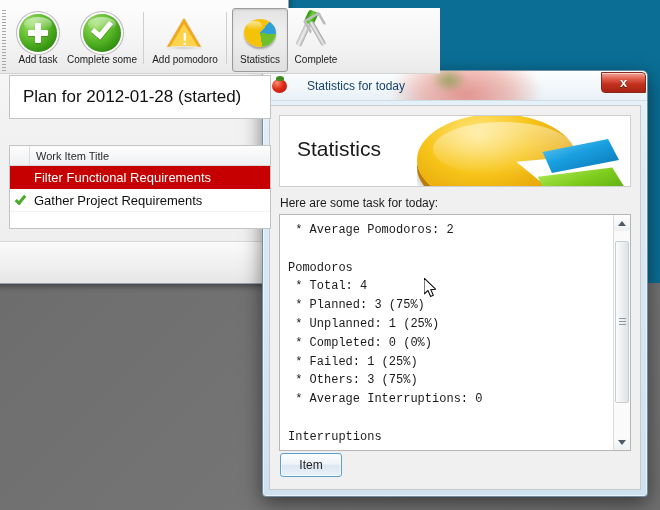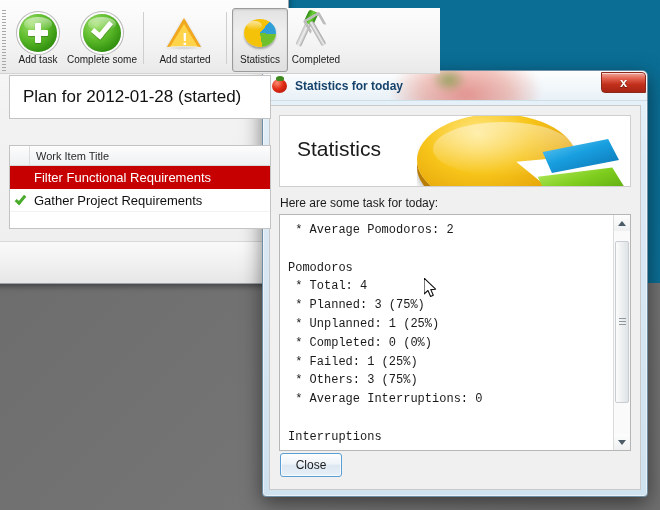--- a/index.html
+++ b/index.html
@@ -283,21 +283,21 @@
     background: radial-gradient(circle at 34% 28%, #ff8a70 0%, #e02c16 45%, #a81408 100%);
   }
   .dlg-tomato::after {
     content:""; position:absolute; left: 4px; top:-3px;
     width: 8px; height: 5px;
     background: #3f8a1f;
     border-radius: 50% 50% 40% 40%;
   }
   .dlg-title {
     position: relative; z-index: 3;
-    font-size: 12px; color: #16436b; margin-left: 8px; font-weight: bold;
+    font-size: 12px; color: #16436b; margin-left: 20px; font-weight: normal;
   }
   .dlg-close {
     position: absolute; right: 1px; top: 1px; z-index: 4;
     width: 45px; height: 21px;
     border-radius: 0 4px 0 4px;
     background: linear-gradient(180deg, #f2a79d 0%, #e0604d 30%, #c1301c 60%, #a82314 100%);
     border: 1px solid #8b2a1c;
     box-shadow: inset 0 1px 0 rgba(255,255,255,.55);
     display: flex; align-items: center; justify-content: center;
     color: #fff; font-size: 13px; font-weight: bold;
@@ -491,38 +491,38 @@
     <div class="tb-sep"></div>
 
 
     <div class="tb-btn wide">
       <div class="tb-icon">
         <span class="warn"></span>
           <span class="warn-in"></span>
         <span class="warn-bang">!</span>
           <span class="warn-base"></span>
       </div>
-      <div class="tb-label">Add started</div>
+      <div class="tb-label">Add pomodoro</div>
     </div>
 
     <div class="tb-sep"></div>
 
     <div class="tb-btn pressed">
       <div class="tb-icon">
         <div class="pie-ico"></div>
       </div>
       <div class="tb-label">Statistics</div>
     </div>
 
     <div class="tb-btn">
       <div class="tb-icon">
         <span class="tool-driver"></span>
           <span class="tool-wrench"></span>
       </div>
-      <div class="tb-label">Completed</div>
+      <div class="tb-label">Complete</div>
     </div>
   </div>
 
   <div class="dialog">
 
     <div class="dlg-titlebar">
       <div class="dlg-tomato-wm"></div>
       <div class="dlg-tomato-wm2"></div>
       <div class="dlg-tomato"></div>
       <div class="dlg-title">Statistics for today</div>
@@ -564,21 +564,21 @@
           </div>
           <div class="vs-thumb">
             <span class="vs-grip"></span>
           </div>
           <div class="vs-btn down">
             <span class="vs-arrow down"></span>
           </div>
         </div>
       </div>
 
-      <div class="btn-close">Close</div>
+      <div class="btn-close">Item</div>
     </div>
   </div>
 
   <div class="cursor">
     <svg width="14" height="21" viewBox="0 0 14 21">
       <polygon points="0,0 0,16 4,12.5 6.6,18.5 9.3,17.3 6.8,11.6 11.6,11.2" fill="#ffffff" stroke="#111111" stroke-width="1.1" stroke-linejoin="round"></polygon>
     </svg>
   </div>
 
 </div>

